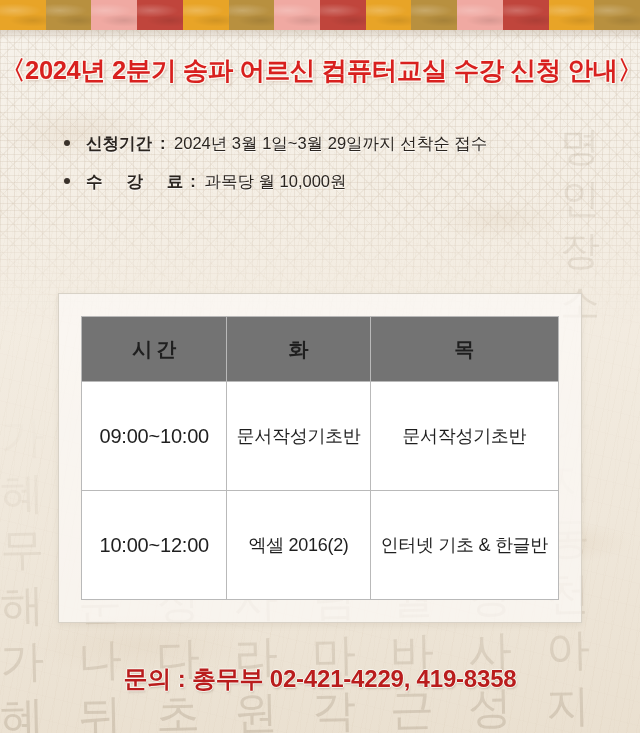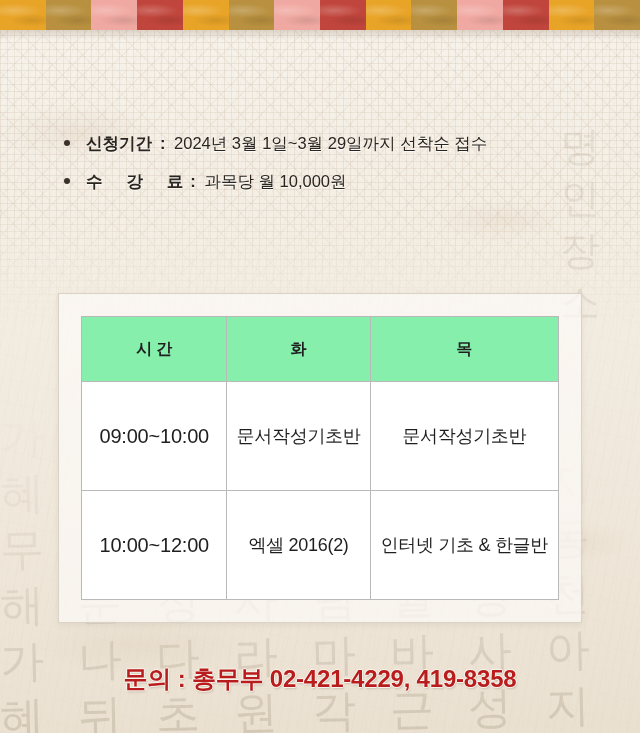--- a/index.html
+++ b/index.html
@@ -208,24 +208,24 @@
     border-collapse: collapse;
     table-layout: fixed;
     background: #ffffff;
     border: 1px solid #b9b9b9;
   }
   #schedule-table col.c-time { width: 30.5%; }
   #schedule-table col.c-tue  { width: 30.0%; }
   #schedule-table col.c-thu  { width: 39.5%; }
 
   #schedule-table th {
-    background: #86efac;
+    background: #737373;
     border: 1px solid #b9b9b9;
     height: 62px;
-    font-size: 16px;
+    font-size: 20px;
     font-weight: bold;
     color: #1f1f1f;
     letter-spacing: 4px;
     text-indent: 4px;
   }
   #schedule-table td {
     border: 1px solid #b9b9b9;
     height: 70px;
     text-align: center;
     font-size: 18px;
@@ -296,20 +296,21 @@
       <div class="swatch" style="background: rgb(192, 69, 60);"></div>
       <div class="swatch" style="background: rgb(232, 164, 39);"></div>
       <div class="swatch" style="background: rgb(184, 144, 63);"></div>
       <div class="swatch" style="background: rgb(240, 169, 162);"></div>
       <div class="swatch" style="background: rgb(192, 69, 60);"></div>
       <div class="swatch" style="background: rgb(232, 164, 39);"></div>
       <div class="swatch" style="background: rgb(184, 144, 63);"></div>
     </div>
   <div id="banner-shadow"></div>
 
+  <div id="headline">〈2024년 2분기 송파 어르신 컴퓨터교실 수강 신청 안내〉</div>
 
   <ul id="info-list">
       <li><span class="lbl">신청기간</span><span class="sep">:</span><span class="val"> 2024년 3월 1일~3월 29일까지 선착순 접수</span></li>
       <li><span class="lbl spread-3">수 강 료</span><span class="sep">:</span><span class="val"> 과목당 월 10,000원</span></li>
     </ul>
 
   <div id="table-frame">
     <table id="schedule-table">
       <colgroup>
         <col class="c-time">

